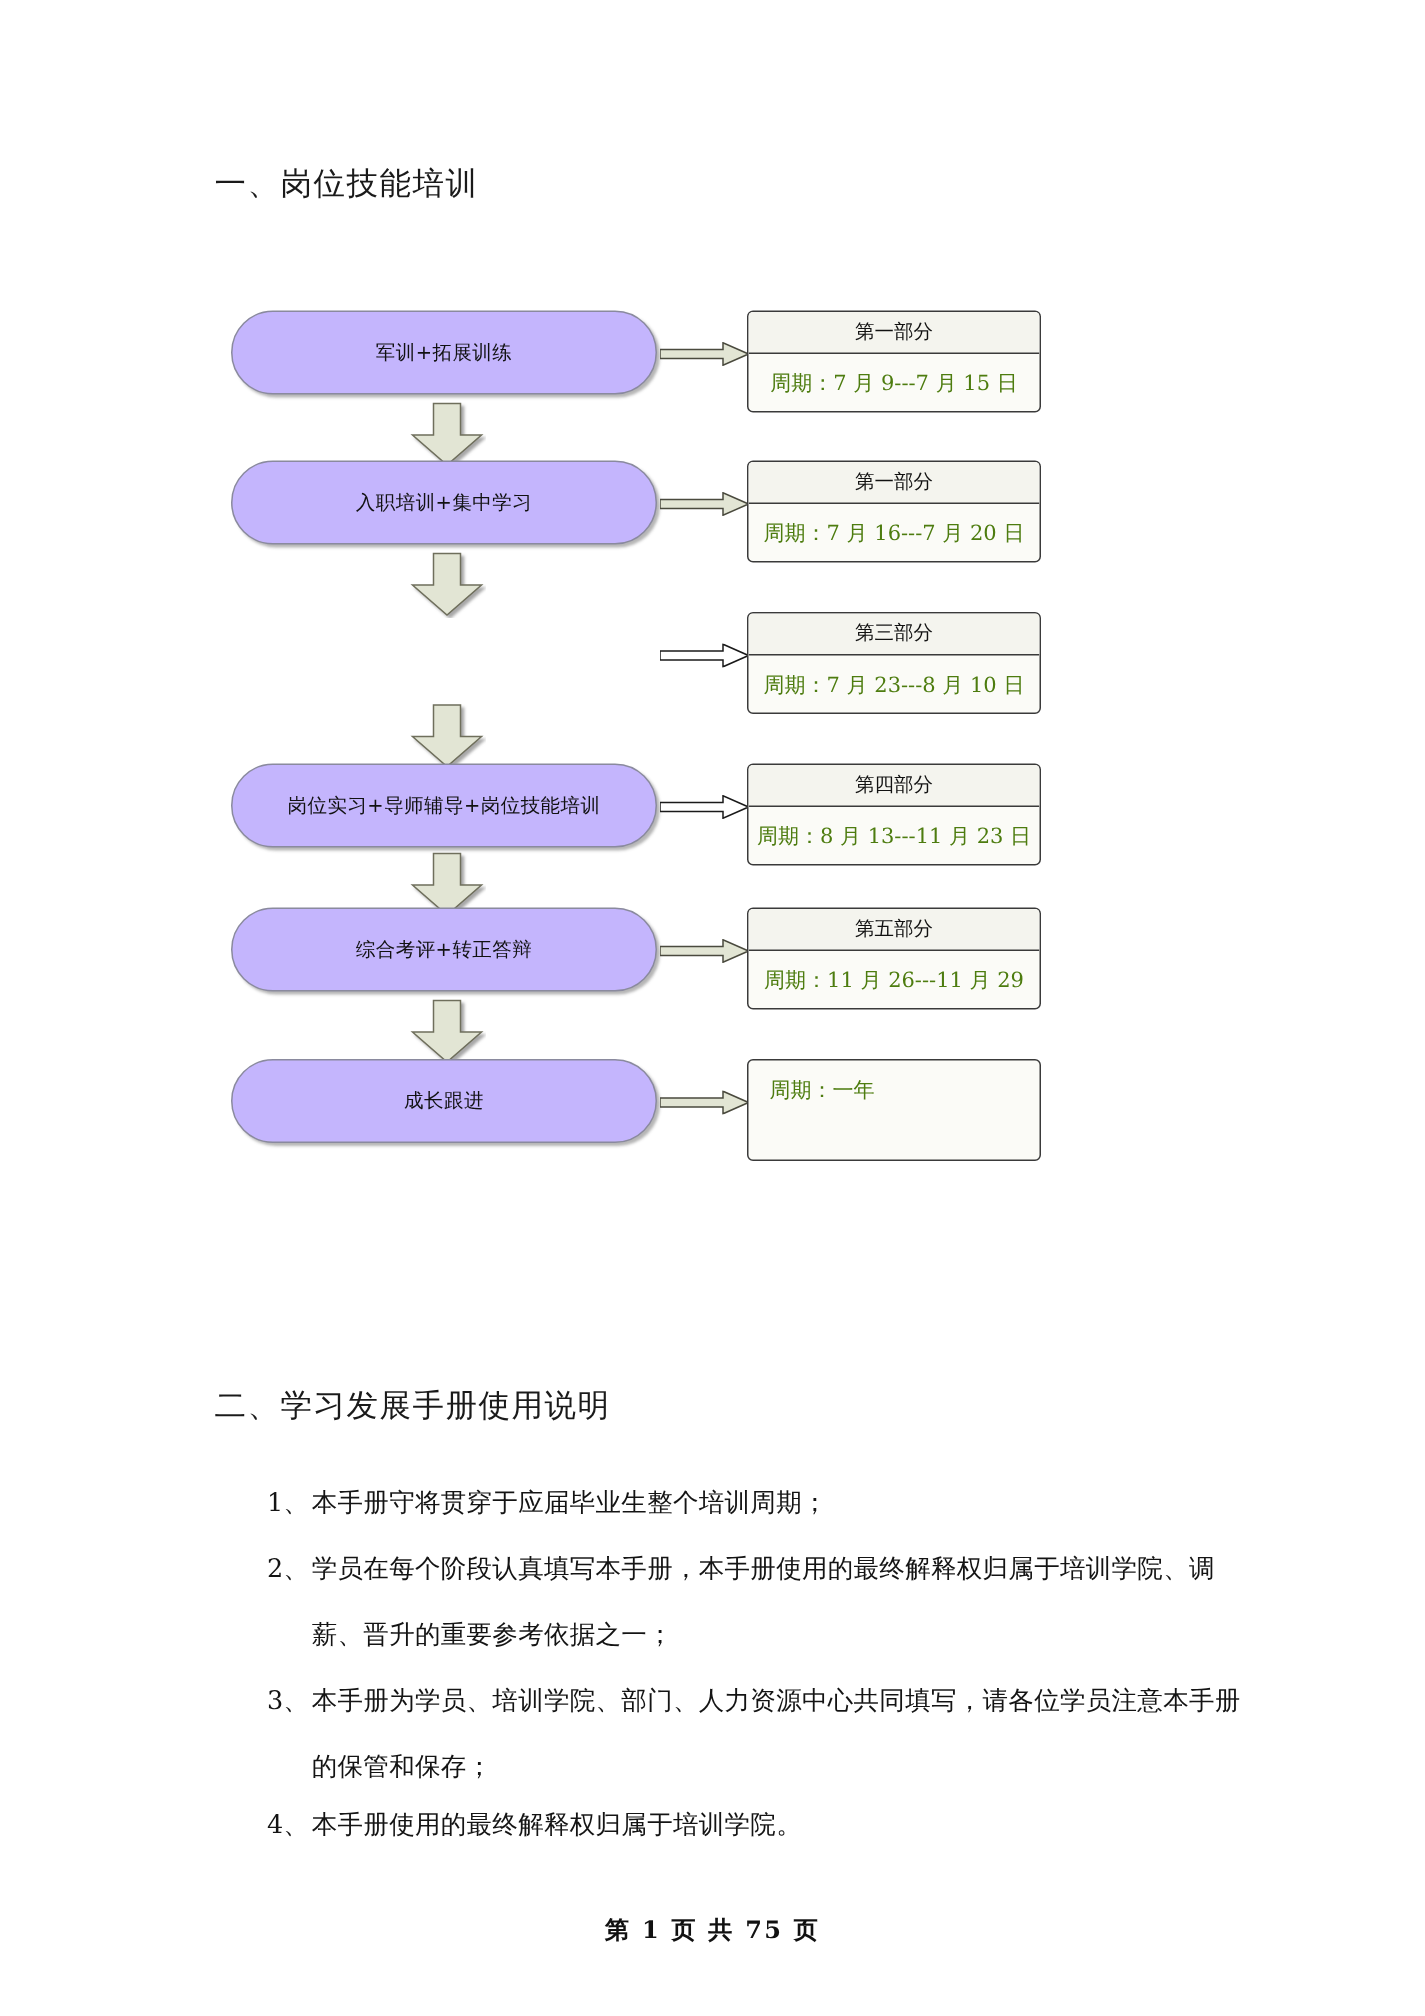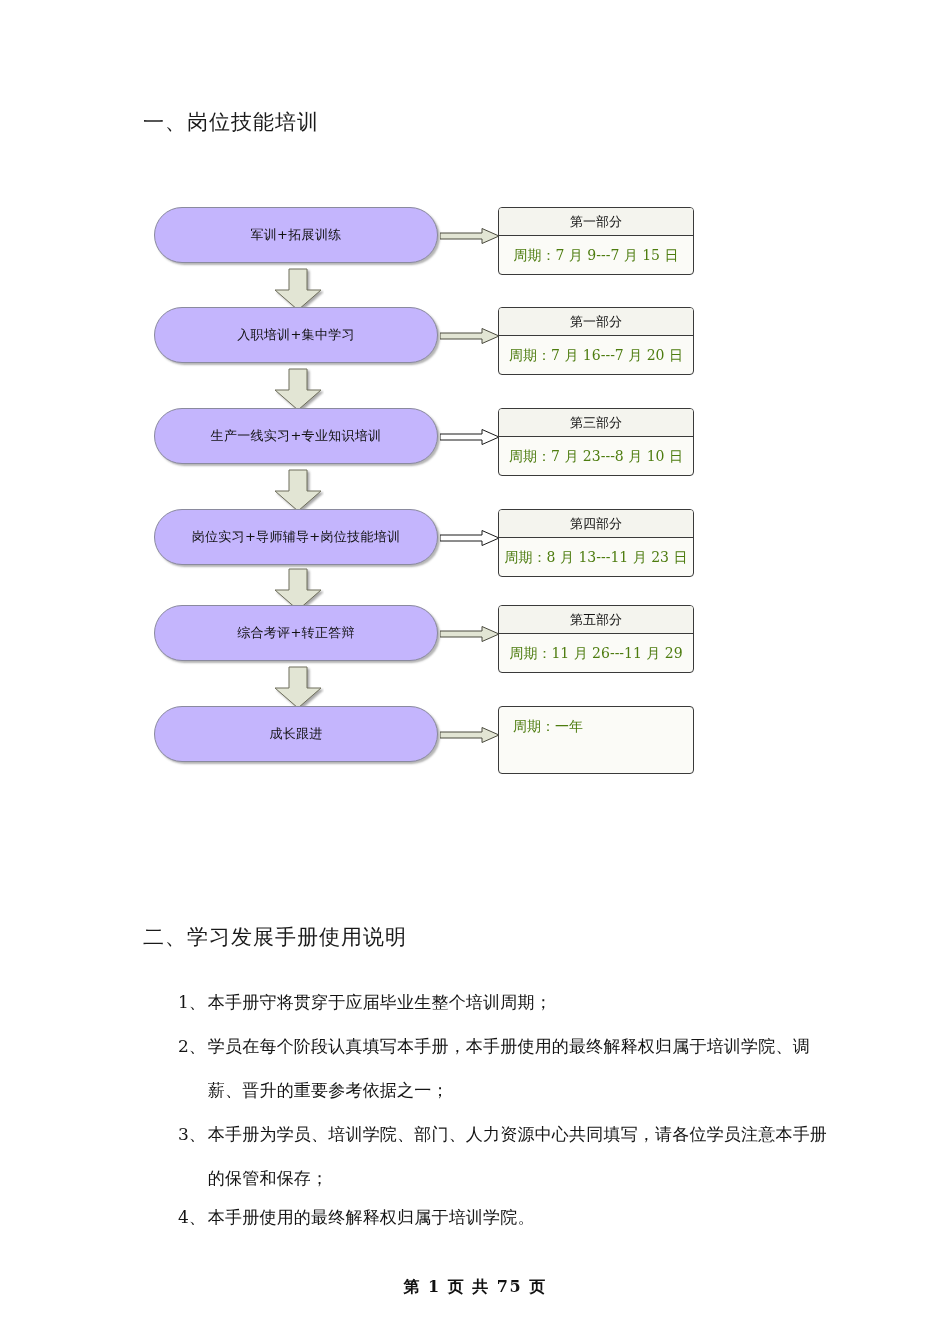--- a/index.html
+++ b/index.html
@@ -220,23 +220,20 @@
       </div>
     </div>
 
     <div class="v-arrow" style="top:368px;">
       <svg width="52" height="44" viewBox="0 0 52 44">
         <polygon points="17,1 35,1 35,22 49,22 26,42 3,22 17,22" fill="#e2e5d4" stroke="#6f6f5c" stroke-width="1" style="filter:drop-shadow(2px 2px 1px rgba(80,80,80,0.5))"></polygon>
       </svg>
     </div>
 
     <div class="flow-row" style="top:408px;">
-      <div class="stage-box">
-        <span class="stage-label">生产一线实习+专业知识培训</span>
-      </div>
       <div class="h-arrow">
         <svg width="60" height="16" viewBox="0 0 60 16">
           <polygon points="0,5 42,5 42,0.5 59,8 42,15.5 42,11 0,11" fill="#ffffff" stroke="#1a1a1a" stroke-width="1"></polygon>
         </svg>
       </div>
       <div class="part-box">
         <div class="part-head">第三部分</div>
         <div class="part-body">周期：7 月 23---8 月 10 日</div>
       </div>
     </div>

